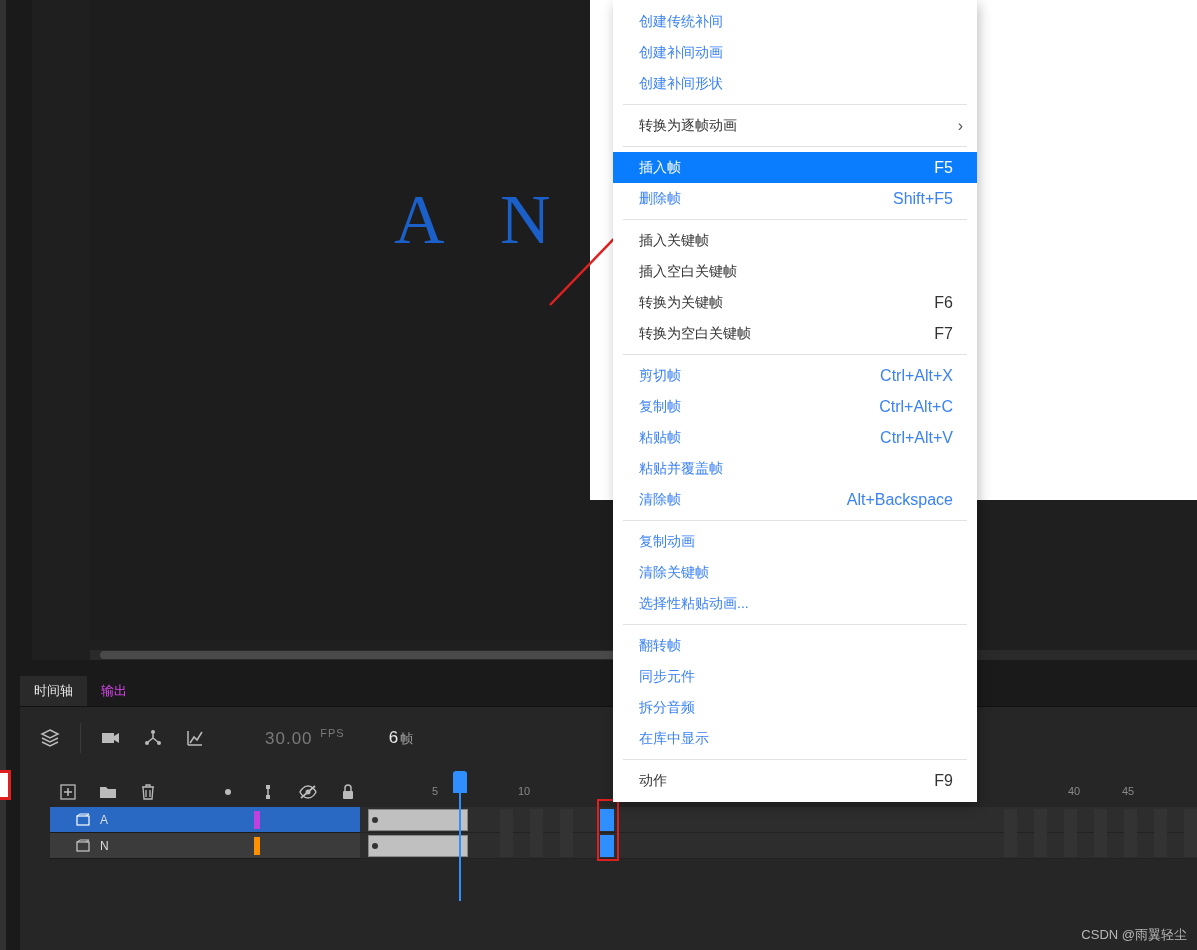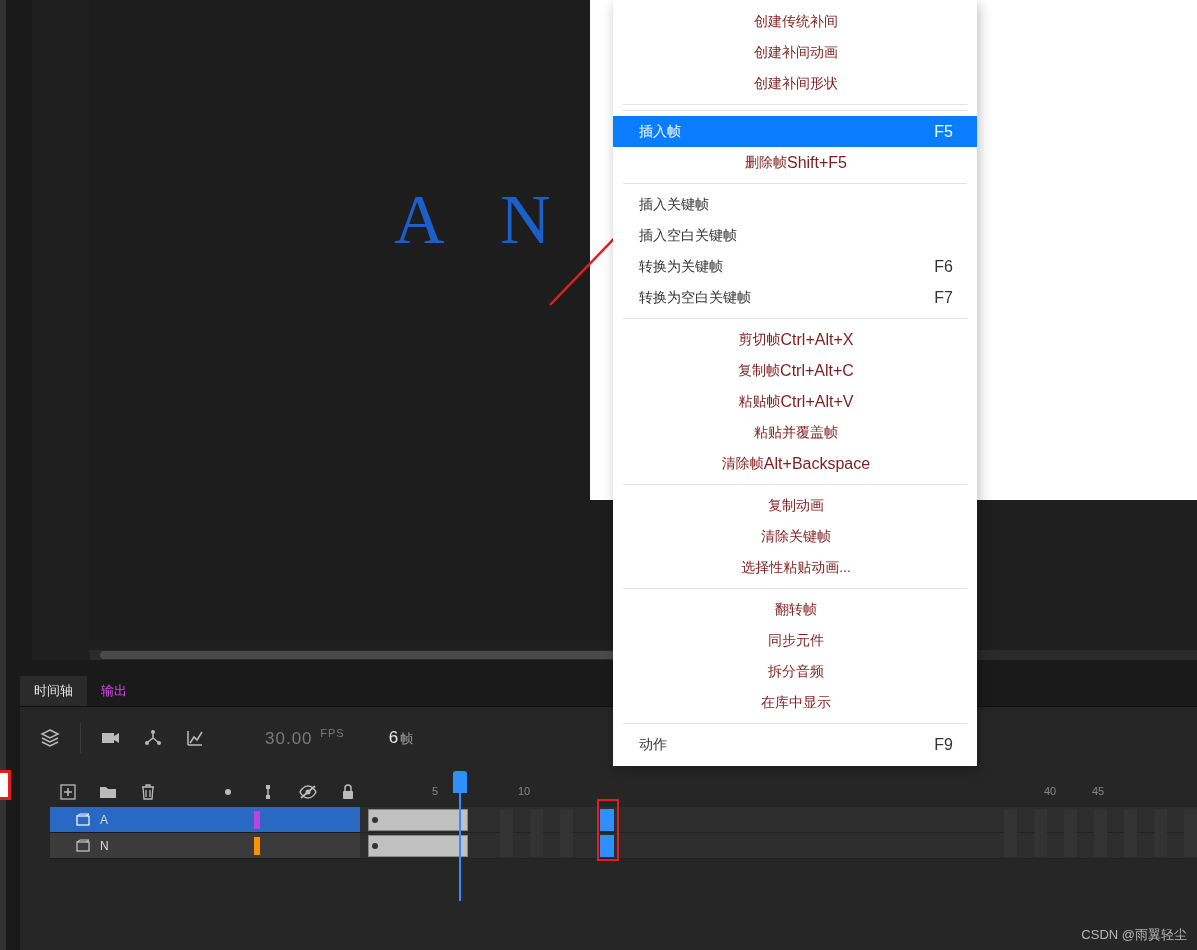--- a/index.html
+++ b/index.html
@@ -111,21 +111,21 @@
   
   .ctx-menu {
     position: absolute; left: 613px; top: 0; width: 364px;
     background: #ffffff; box-shadow: 2px 4px 12px rgba(0,0,0,0.25);
     padding: 6px 0; z-index: 10;
   }
   .ctx-item {
     height: 31px; display: flex; align-items: center; justify-content: space-between;
     padding: 0 24px 0 26px; font-size: 14px; color: #333; cursor: default;
   }
-  .ctx-item.disabled { color: #7f1d1d; justify-content: center; }
+  .ctx-item.disabled { color: #3b82f6; }
   .ctx-item.highlight { background: #0a7dff; color: #fff; }
   .ctx-item .shortcut { font-size: 16px; color: inherit;}
   .ctx-item.submenu::after{content:"›"; font-size:16px; color:#555; position:absolute; right:14px;}
   .ctx-item.submenu{position:relative;}
   .ctx-sep { height: 1px; background: #e2e2e2; margin: 5px 10px; }
   
   .watermark{
     position:absolute; right:10px; bottom:6px; color:#b8b8b8; font-size:13px;
   }
 </style>
@@ -238,22 +238,22 @@
       <svg width="14" height="16" viewBox="0 0 14 16">
           <rect x="2" y="7" width="10" height="8" rx="1" fill="#bbb"></rect>
           <path d="M4 7V4a3 3 0 0 1 6 0v3" fill="none" stroke="#bbb" stroke-width="1.5"></path>
         </svg>
     </div>
   </div>
 
   <div class="tl-ruler">
     <span class="ruler-tick" style="left:72px">5</span>
     <span class="ruler-tick" style="left:158px">10</span>
-    <span class="ruler-tick" style="left:684px">40</span>
-    <span class="ruler-tick" style="left:732px">45</span>
+    <span class="ruler-tick" style="left:708px">40</span>
+    <span class="ruler-tick" style="left:762px">45</span>
   </div>
 
   <div class="tl-layers">
     <div class="layer-row selected">
       <svg class="layer-icon" viewBox="0 0 14 14">
           <rect x="1" y="3" width="12" height="9" fill="none" stroke="#fff" stroke-width="1.2"></rect>
           <path d="M1 3l3-2h9l-3 2" fill="none" stroke="#fff"></path>
         </svg>
       <span>A</span>
       <div class="layer-color" style="background:#c040e0"></div>
@@ -307,20 +307,23 @@
     <div class="ctx-item disabled">
       <span>创建传统补间</span>
     </div>
     <div class="ctx-item disabled">
       <span>创建补间动画</span>
     </div>
     <div class="ctx-item disabled">
       <span>创建补间形状</span>
     </div>
     <div class="ctx-sep"></div>
+    <div class="ctx-item submenu">
+      <span>转换为逐帧动画</span>
+    </div>
     <div class="ctx-sep"></div>
     <div class="ctx-item highlight">
       <span>插入帧</span>
       <span class="shortcut">F5</span>
     </div>
     <div class="ctx-item disabled">
       <span>删除帧</span>
       <span class="shortcut">Shift+F5</span>
     </div>
     <div class="ctx-sep"></div>

